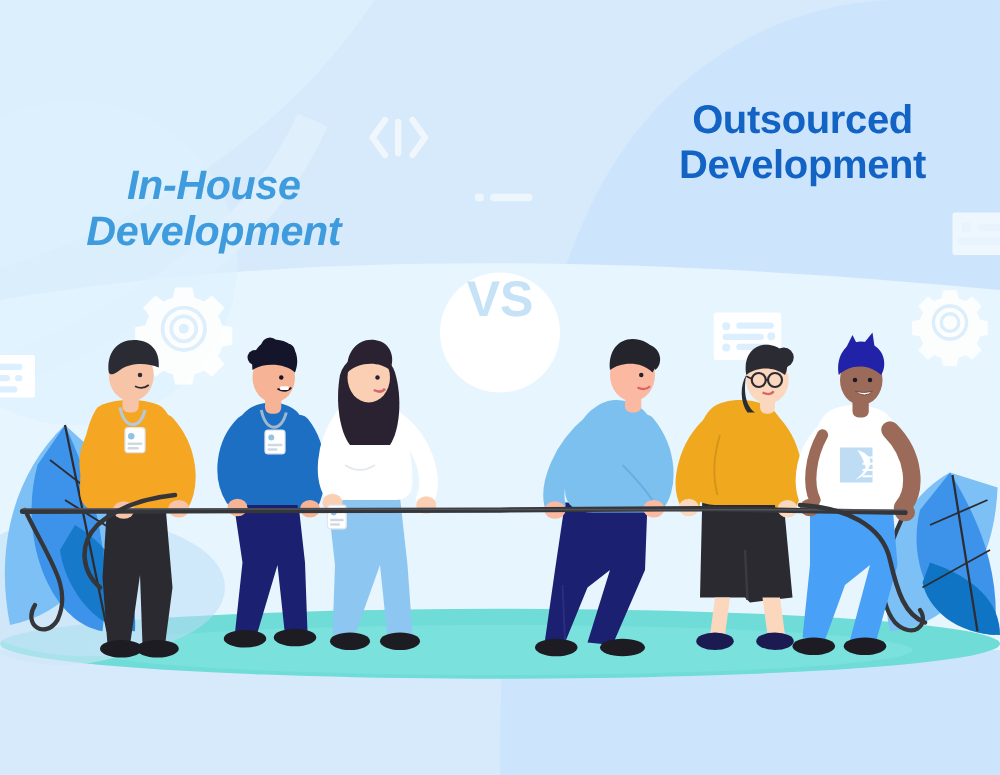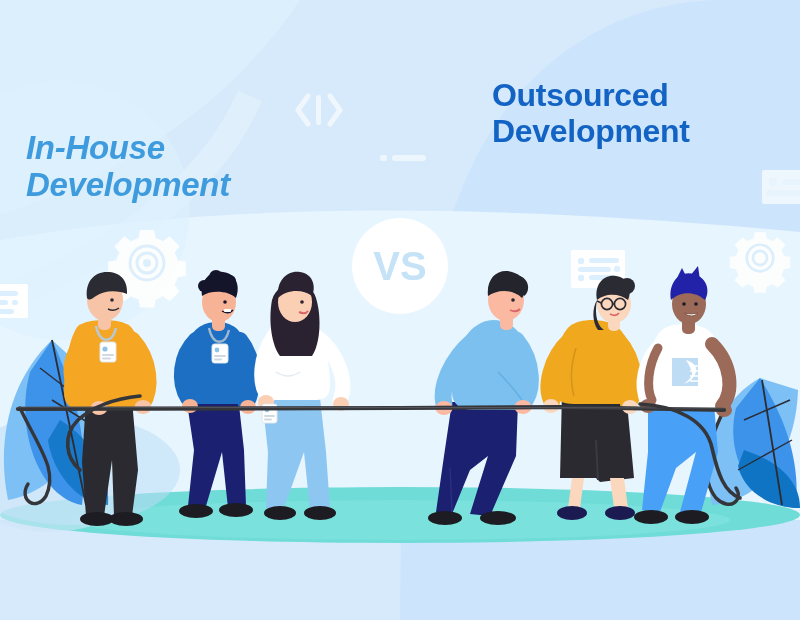--- a/index.html
+++ b/index.html
@@ -12,38 +12,38 @@
   #stage{position:relative;width:800px;height:620px;overflow:hidden;background:#d7eafb;}
   #bgsvg, #artsvg{position:absolute;left:0;top:0;width:800px;height:620px;}
   #artsvg{pointer-events:none;}
 
   .headline{
     position:absolute;
     font-weight:bold;
     line-height:1.12;
     letter-spacing:-0.3px;
     white-space:pre-line;
-    text-align:left;
+    text-align:center;
   }
   #h-left{
     left:26px;top:130px;width:290px;
     font-size:33px;
     color:#3e9bdd;
     font-style:italic;
   }
   #h-right{
     left:492px;top:78px;width:300px;
     font-size:32px;
     color:#1263c4;
   }
 
   #vs-badge{
     position:absolute;left:352px;top:218px;width:96px;height:96px;
     border-radius:50%;background:#ffffff;
-    display:flex;align-items:center;justify-content:center;
+    display:flex;align-items:flex-start;justify-content:center;
   }
   #vs-badge span{
     font-size:40px;font-weight:bold;color:#c5e2f7;letter-spacing:0px;
   }
 </style>
 </head>
 <body>
 
 <div id="stage">
 

